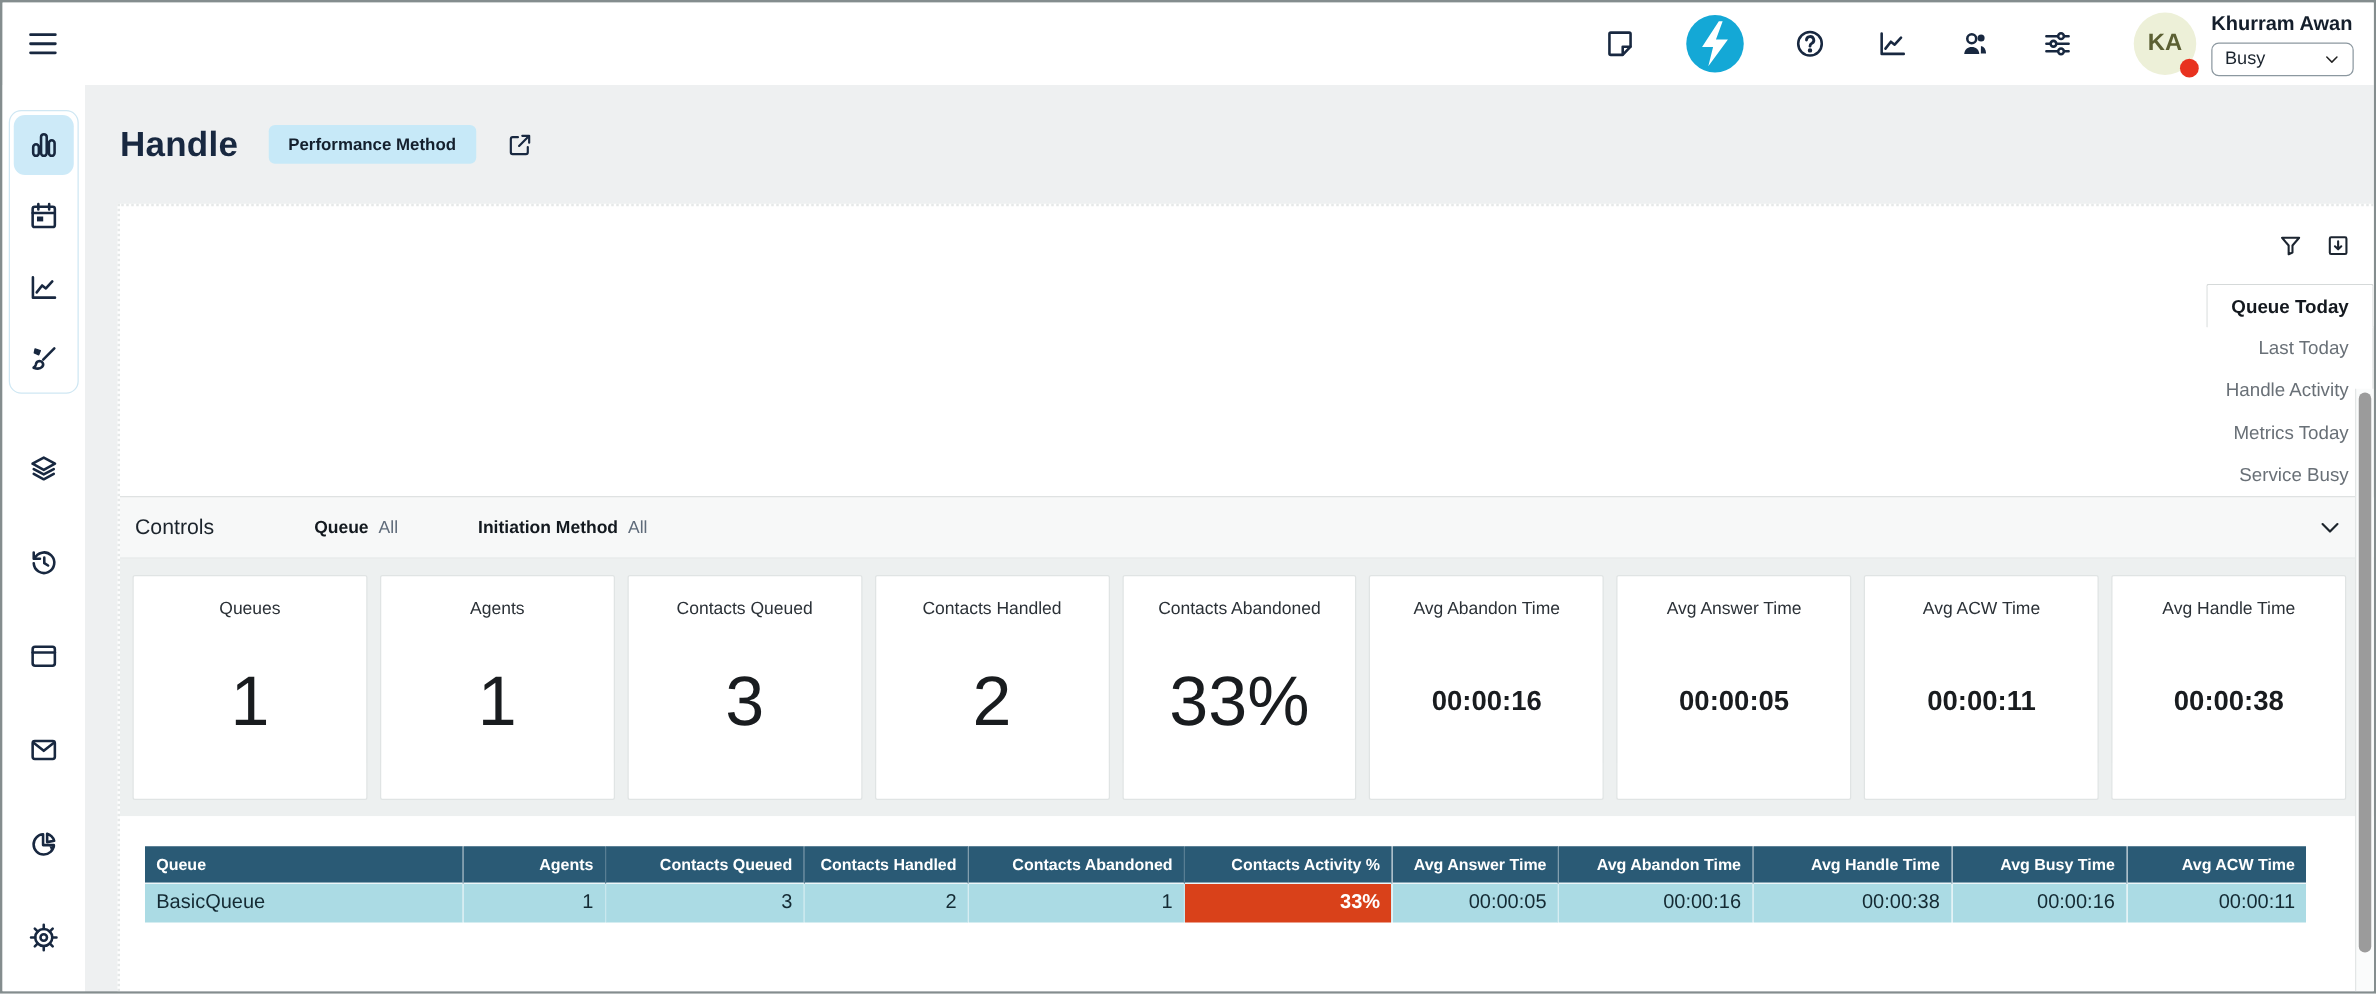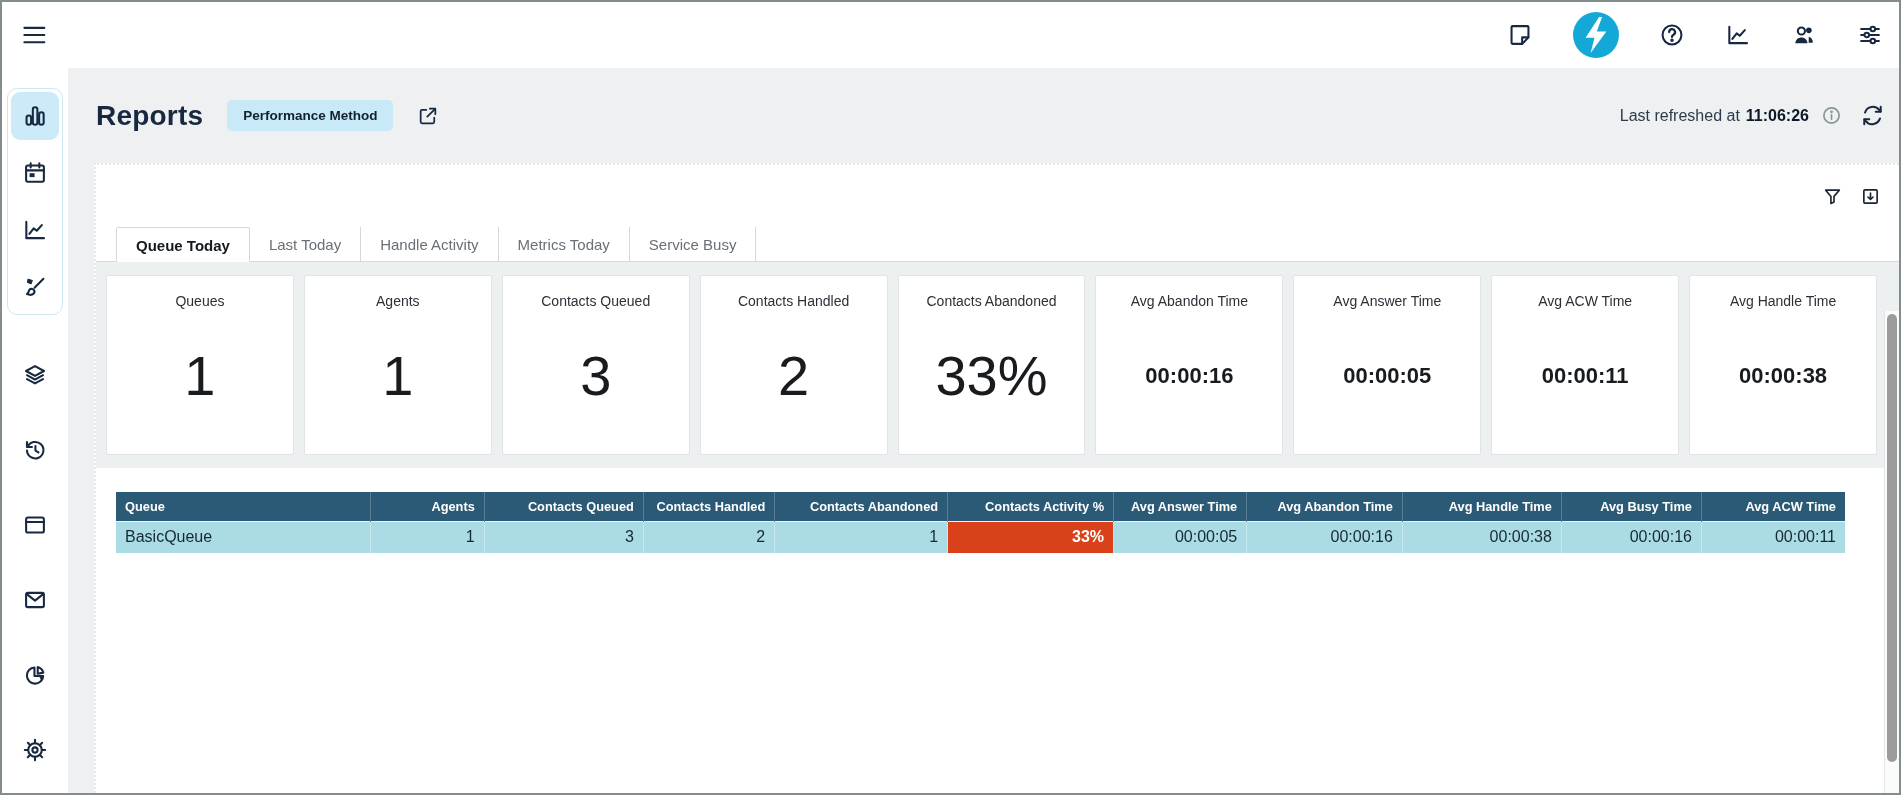--- a/index.html
+++ b/index.html
@@ -47,21 +47,21 @@
   .popout{margin-left:24px;width:22px;height:22px;color:var(--navy);cursor:pointer;}
   .refresh-area{margin-left:auto;display:flex;align-items:center;font-size:16px;color:#2f3b4a;}
   .refresh-time{font-weight:bold;color:#0d1926;margin-left:6px;}
   .info-icon{width:21px;height:21px;color:#8a9596;margin-left:12px;cursor:pointer;}
   .refresh-btn{width:25px;height:25px;color:var(--navy);margin-left:18px;cursor:pointer;}
 
   
   .panel{flex:1;background:#fff;border-top:2px dotted #e6e9e9;border-left:2px dotted #e6e9e9;position:relative;display:flex;flex-direction:column;min-height:0;margin-left:26px;}
   .panel-toolbar{height:62px;flex:0 0 62px;display:flex;align-items:center;justify-content:flex-end;gap:17px;padding-right:18px;}
   .tool-icon{width:21px;height:21px;color:#1c2530;cursor:pointer;}
-  .tabs{display:flex;align-items:flex-end;border-bottom:1px solid var(--tab_border);padding-left:20px;}
+  .tabs{display:flex;align-items:flex-end;border-bottom:1px solid var(--tab_border);padding-left:20px;flex-direction:column;}
   .tab{height:34px;display:flex;align-items:center;padding:0 19px;font-size:15px;color:var(--tab_inactive_text);border-right:1px solid var(--tab_border);cursor:pointer;white-space:nowrap;}
   .tab.active{height:35px;margin-bottom:-1px;background:#fff;border:1px solid var(--tab_border);border-bottom:none;border-radius:2px 2px 0 0;color:#14191f;font-weight:bold;position:relative;z-index:2;}
   .controls-row{height:49px;flex:0 0 49px;background:var(--controls_bg);border-bottom:1px solid #e2e6e6;display:flex;align-items:center;padding:0 24px 0 12px;}
   .controls-title{font-size:17px;color:#1c242c;margin-right:80px;}
   .filters{display:flex;gap:64px;align-items:center;}
   .filter{cursor:pointer;}
   .f-label{font-weight:bold;font-size:14px;color:#13191f;}
   .f-value{margin-left:8px;font-size:14px;color:var(--muted_text);}
   .controls-chevron{margin-left:auto;width:22px;height:22px;color:#1c242c;cursor:pointer;}
 
@@ -127,20 +127,35 @@
         </div>
         <div class="tb-icon">
           <svg viewBox="0 0 24 24" fill="none" stroke="currentColor" stroke-width="1.9" stroke-linecap="round" stroke-linejoin="round" style="width:100%;height:100%">
             <path d="M3.8 6.4h16.4M3.8 12h16.4M3.8 17.6h16.4"></path>
             <circle cx="14.6" cy="6.4" r="2.1" fill="#ffffff"></circle>
             <circle cx="9" cy="12" r="2.1" fill="#ffffff"></circle>
             <circle cx="14.6" cy="17.6" r="2.1" fill="#ffffff"></circle>
           </svg>
         </div>
       </div>
+    <div class="user">
+      <div class="avatar">
+        <span>KA</span>
+        <span class="dot"></span>
+      </div>
+      <div class="user-col">
+        <div class="user-name">Khurram Awan</div>
+        <div class="status-select">
+          <span>Busy</span>
+          <span class="chev"><svg viewBox="0 0 24 24" fill="none" stroke="currentColor" stroke-width="1.9" stroke-linecap="round" stroke-linejoin="round" style="width:100%;height:100%">
+                <path d="M5.5 9l6.5 6.5L18.5 9"></path>
+              </svg></span>
+        </div>
+      </div>
+    </div>
   </header>
 
   <div class="main">
     <nav class="sidebar">
       <div class="side-group" id="sidebar-group">
           <div class="side-item active">
             <span style="width: 26px; height: 26px; display: block;"><svg viewBox="0 0 24 24" fill="none" stroke="currentColor" stroke-width="1.9" stroke-linecap="round" stroke-linejoin="round" style="width:100%;height:100%">
                 <rect x="4.2" y="11.5" width="4.2" height="8.5" rx="2.1"></rect>
                 <rect x="10" y="4" width="4.2" height="16" rx="2.1"></rect>
                 <rect x="15.8" y="8.5" width="4.2" height="11.5" rx="2.1"></rect>
@@ -206,42 +221,27 @@
                 <circle cx="12" cy="12" r="6.3"></circle>
                 <circle cx="12" cy="12" r="2.4"></circle>
                 <path d="M12 2.6v3.1M12 18.3v3.1M2.6 12h3.1M18.3 12h3.1M5.4 5.4l2.2 2.2M16.4 16.4l2.2 2.2M18.6 5.4l-2.2 2.2M7.6 16.4l-2.2 2.2"></path>
               </svg></span>
           </div>
         </div>
     </nav>
 
     <div class="content">
       <div class="content-header">
-        <h1 class="page-title">Reports</h1>
+        <h1 class="page-title">Handle</h1>
         <span class="badge">Performance Method</span>
         <span class="popout"><svg viewBox="0 0 24 24" fill="none" stroke="currentColor" stroke-width="1.9" stroke-linecap="round" stroke-linejoin="round" style="width:100%;height:100%">
               <path d="M10.2 5.2H5.6A1.6 1.6 0 0 0 4 6.8v11.6A1.6 1.6 0 0 0 5.6 20h11.6a1.6 1.6 0 0 0 1.6-1.6v-4.6"></path>
               <path d="M14 4h6v6"></path>
               <path d="M19.6 4.4l-8.4 8.4"></path>
             </svg></span>
-        <div class="refresh-area">
-          <span>Last refreshed at</span>
-          <span class="refresh-time">11:06:26</span>
-          <span class="info-icon"><svg viewBox="0 0 24 24" fill="none" stroke="currentColor" stroke-width="1.9" stroke-linecap="round" stroke-linejoin="round" style="width:100%;height:100%">
-                <circle cx="12" cy="12" r="8.7"></circle>
-                <path d="M12 11.2v5.2"></path>
-                <circle cx="12" cy="7.8" r="0.7" fill="currentColor"></circle>
-              </svg></span>
-          <span class="refresh-btn"><svg viewBox="0 0 24 24" fill="none" stroke="currentColor" stroke-width="1.9" stroke-linecap="round" stroke-linejoin="round" style="width:100%;height:100%">
-                <path d="M4.8 9.2a7.9 7.9 0 0 1 13.7-2.5l1.2 1.5"></path>
-                <path d="M19.9 3.6v4.9h-4.8"></path>
-                <path d="M19.2 14.8a7.9 7.9 0 0 1-13.7 2.5l-1.2-1.5"></path>
-                <path d="M4.1 20.4v-4.9h4.8"></path>
-              </svg></span>
-        </div>
       </div>
 
       <div class="panel">
         <div class="panel-toolbar">
           <span class="tool-icon"><svg viewBox="0 0 24 24" fill="none" stroke="currentColor" stroke-width="1.9" stroke-linecap="round" stroke-linejoin="round" style="width:100%;height:100%">
                 <path d="M4.2 4.8h15.6l-6.1 7.1v6.4l-3.5 1.6v-8z"></path>
               </svg></span>
           <span class="tool-icon"><svg viewBox="0 0 24 24" fill="none" stroke="currentColor" stroke-width="1.9" stroke-linecap="round" stroke-linejoin="round" style="width:100%;height:100%">
                 <rect x="4.4" y="4.4" width="15.2" height="15.2" rx="1.2"></rect>
                 <path d="M12 8v7.1M9.1 12.6l2.9 2.8 2.9-2.8"></path>
@@ -249,20 +249,30 @@
         </div>
 
         <div class="tabs" id="tabs">
             <div class="tab active">Queue Today</div>
             <div class="tab">Last Today</div>
             <div class="tab">Handle Activity</div>
             <div class="tab">Metrics Today</div>
             <div class="tab">Service Busy</div>
           </div>
 
+        <div class="controls-row">
+          <span class="controls-title">Controls</span>
+          <div class="filters" id="filters">
+              <span class="filter"><span class="f-label">Queue</span><span class="f-value">All</span></span>
+              <span class="filter"><span class="f-label">Initiation Method</span><span class="f-value">All</span></span>
+            </div>
+          <span class="controls-chevron"><svg viewBox="0 0 24 24" fill="none" stroke="currentColor" stroke-width="1.9" stroke-linecap="round" stroke-linejoin="round" style="width:100%;height:100%">
+                <path d="M5.5 9l6.5 6.5L18.5 9"></path>
+              </svg></span>
+        </div>
 
         <div class="cards" id="cards">
             <div class="card">
               <div class="card-title">Queues</div>
               <div class="card-value count">1</div>
             </div>
             <div class="card">
               <div class="card-title">Agents</div>
               <div class="card-value count">1</div>
             </div>

